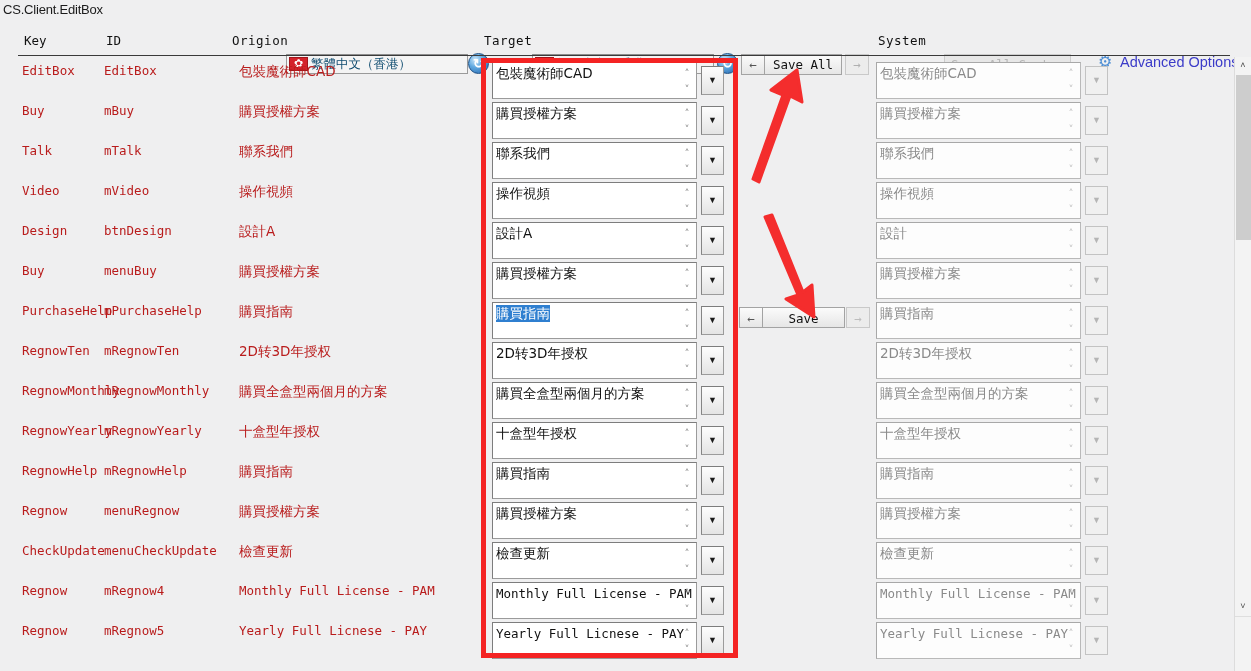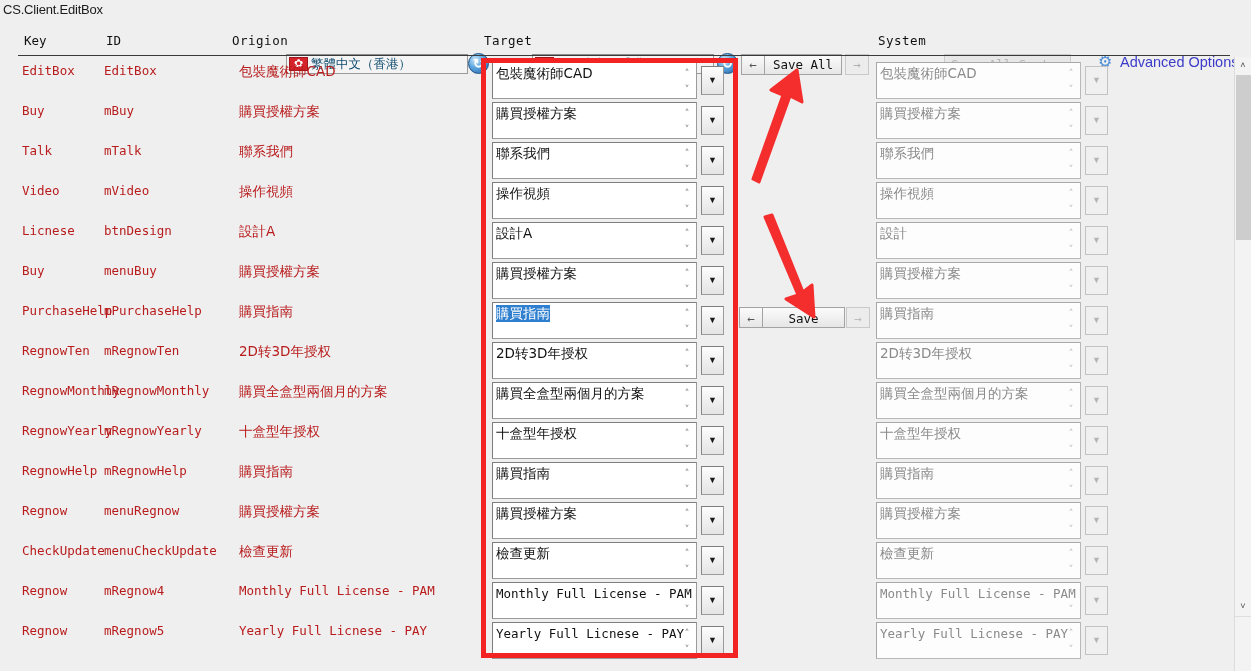--- a/index.html
+++ b/index.html
@@ -359,21 +359,21 @@
         <div class="cell key">Talk</div>
         <div class="cell id">mTalk</div>
         <div class="cell val">聯系我們</div>
       </div>
       <div class="row" style="top: 120px;">
         <div class="cell key">Video</div>
         <div class="cell id">mVideo</div>
         <div class="cell val">操作視頻</div>
       </div>
       <div class="row" style="top: 160px;">
-        <div class="cell key">Licnese</div>
+        <div class="cell key">Design</div>
         <div class="cell id">btnDesign</div>
         <div class="cell val">設計A</div>
       </div>
       <div class="row" style="top: 200px;">
         <div class="cell key">Buy</div>
         <div class="cell id">menuBuy</div>
         <div class="cell val">購買授權方案</div>
       </div>
       <div class="row" style="top: 240px;">
         <div class="cell key">PurchaseHelp</div>

